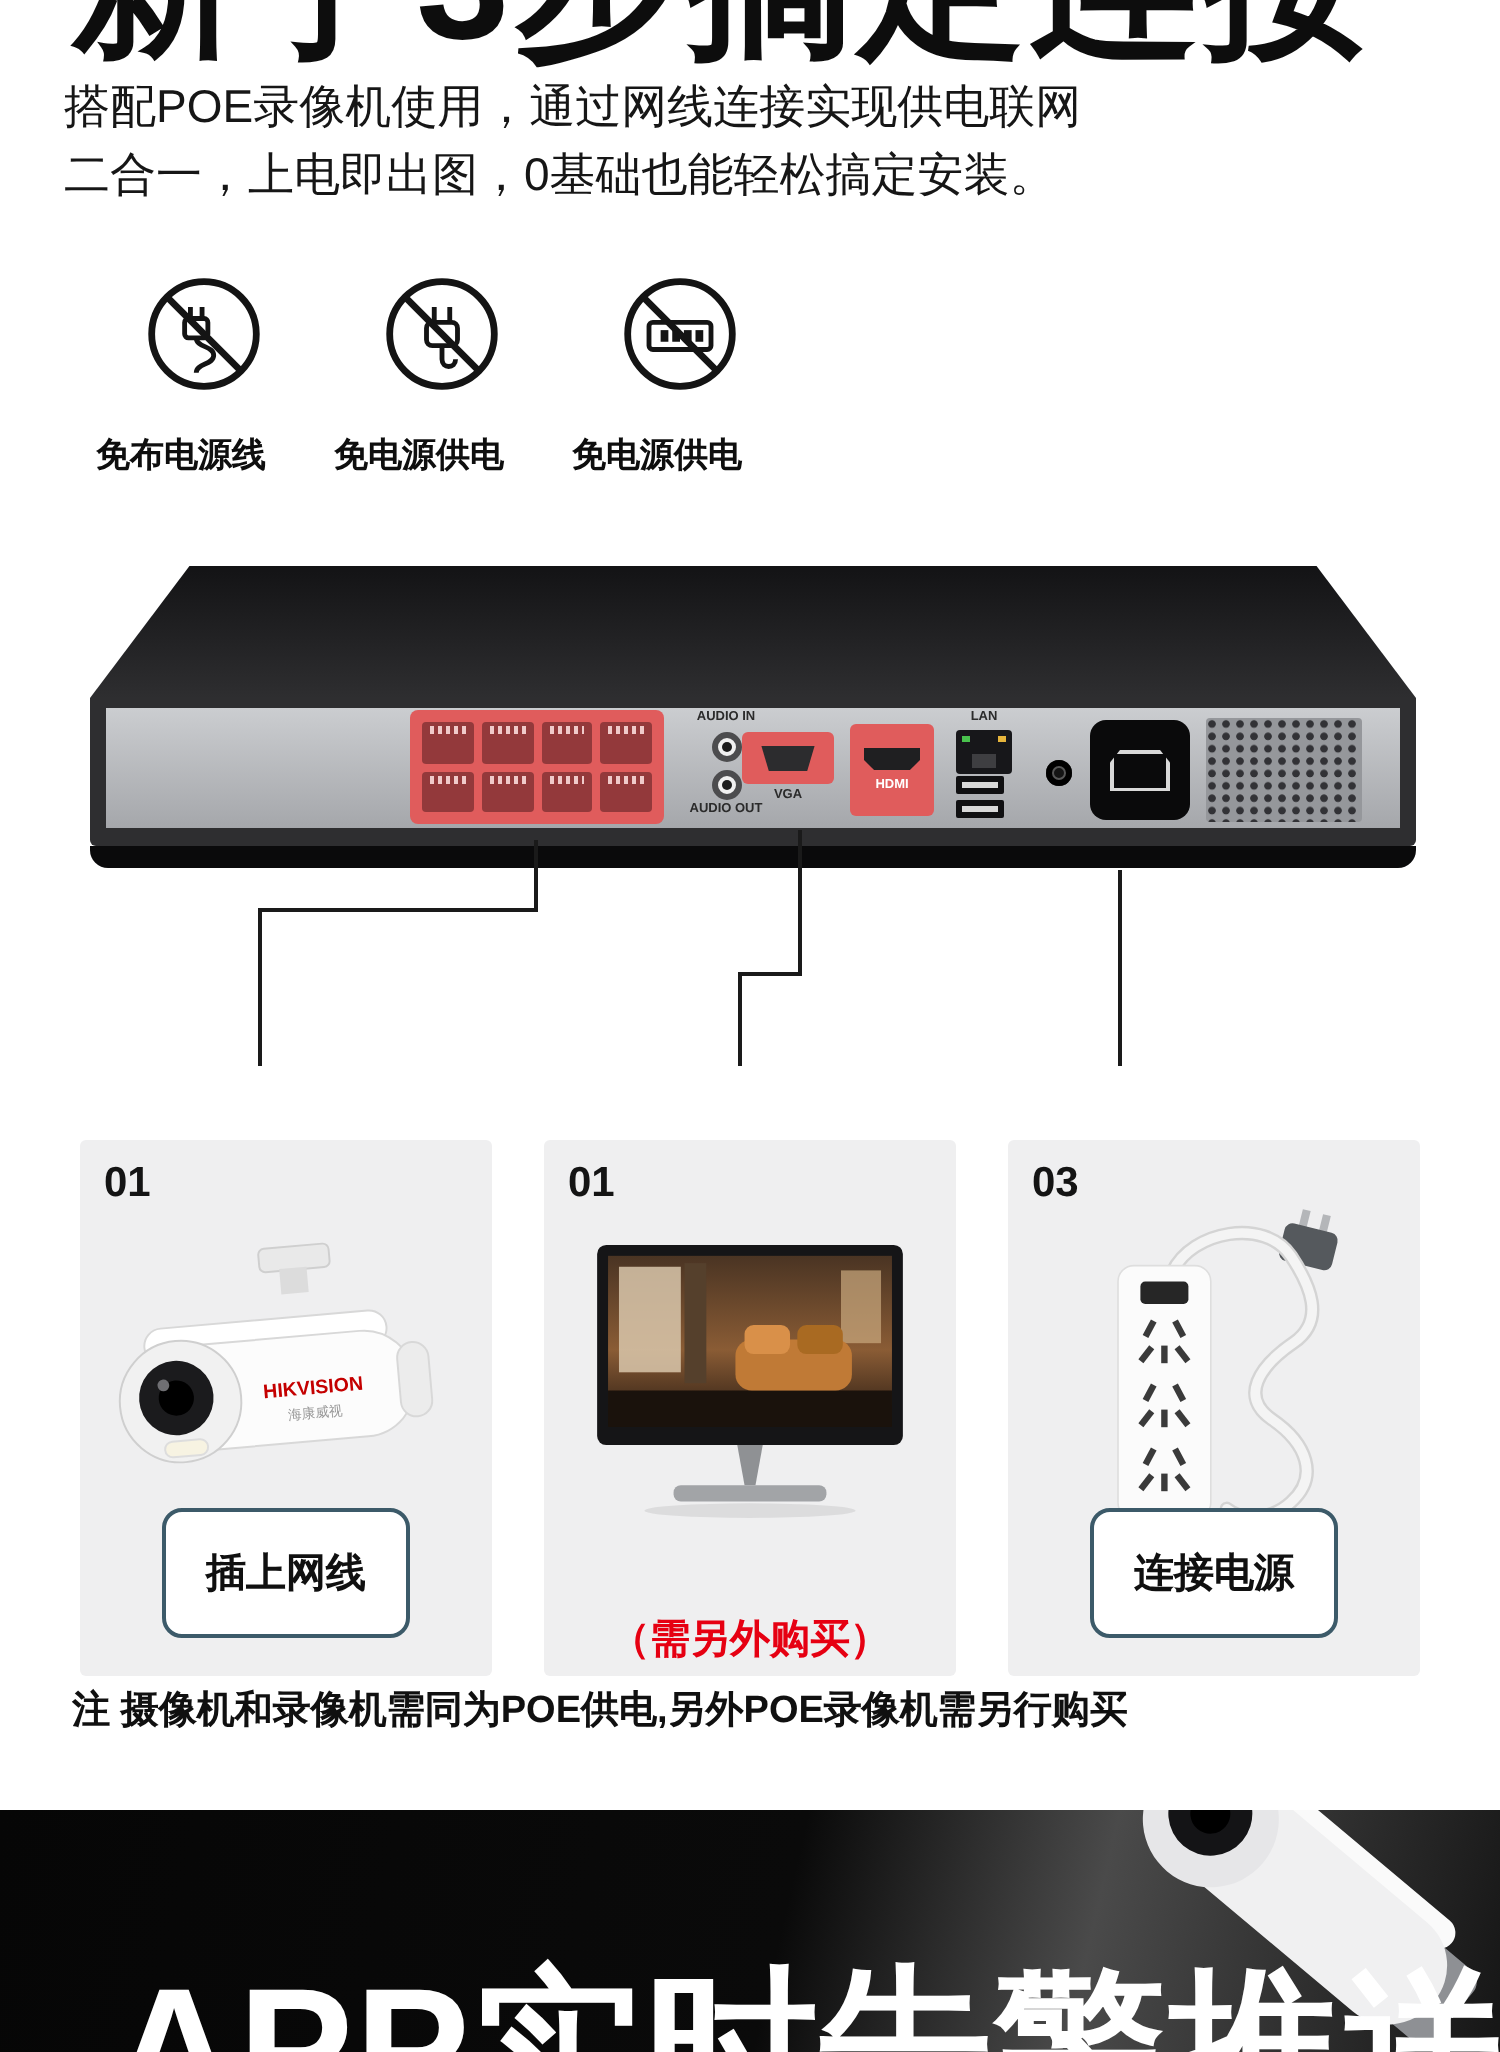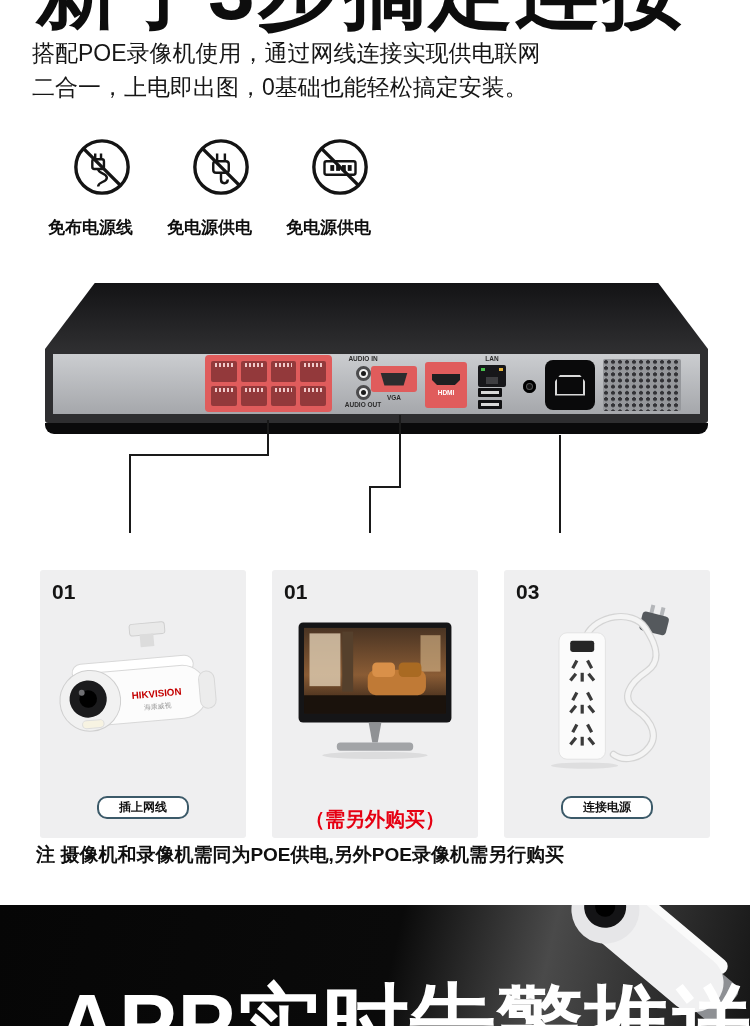--- a/index.html
+++ b/index.html
@@ -85,22 +85,22 @@
 
   .lines-svg { position: absolute; top: 283px; left: 0; width: 750px; height: 255px; pointer-events: none; }
 
   
   .cards { position: absolute; top: 533px; left: 40px; right: 40px; display: flex; gap: 26px; margin-top: 37px; }
   .card { flex: 1; height: 268px; background: #efeff0; border-radius: 3px; position: relative; padding: 10px 12px; }
   .card-num { font-size: 21px; font-weight: 700; color: #141414; }
   .card-img { position: absolute; top: 32px; left: 0; right: 0; bottom: 60px;
     display: flex; align-items: center; justify-content: center; }
   .pill { position: absolute; left: 50%; transform: translateX(-50%); bottom: 19px;
-    background: #fff; border: 2px solid #3c5a69; border-radius: 10px; padding: 1px 20px;
-    font-size: 12px; font-weight: 700; white-space: nowrap; color: #101010; }
+    background: #fff; border: 2px solid #3c5a69; border-radius: 10px; padding: 17px 20px;
+    font-size: 20px; font-weight: 700; white-space: nowrap; color: #101010; }
   .card.with-note .pill { bottom: 27px; }
   .buy-note { position: absolute; left: 0; right: 0; bottom: 5px; text-align: center;
     color: #e60012; font-size: 20px; font-weight: 700; }
 
   .footnote { position: absolute; top: 842px; left: 0; width: 600px; text-align: center;
     font-size: 19px; font-weight: 700; color: #101010; }
 
   
   .banner { position: absolute; top: 905px; left: 0; width: 750px; height: 121px; overflow: hidden;
     background: linear-gradient(103deg,#060606 0%,#0a0a0a 52%,#4a4a4a 72%,#161616 100%); }

